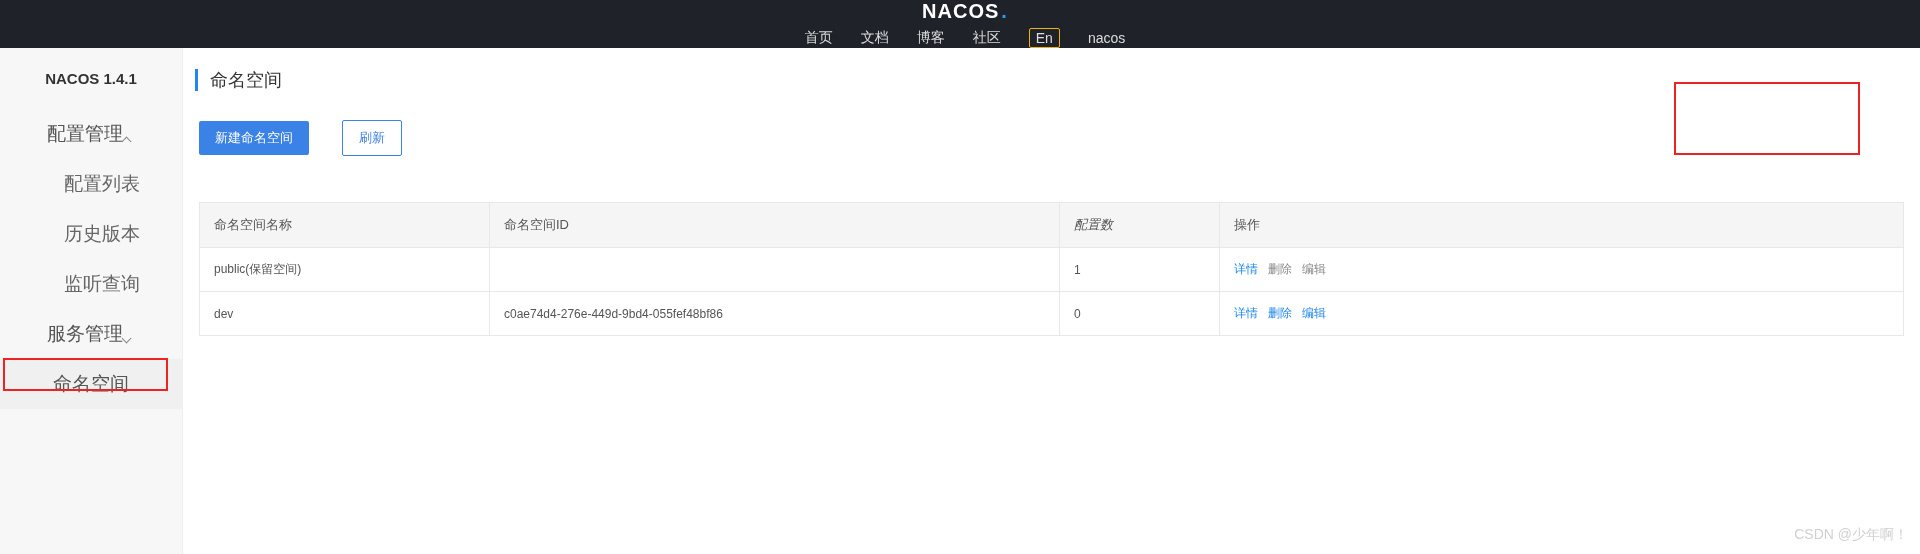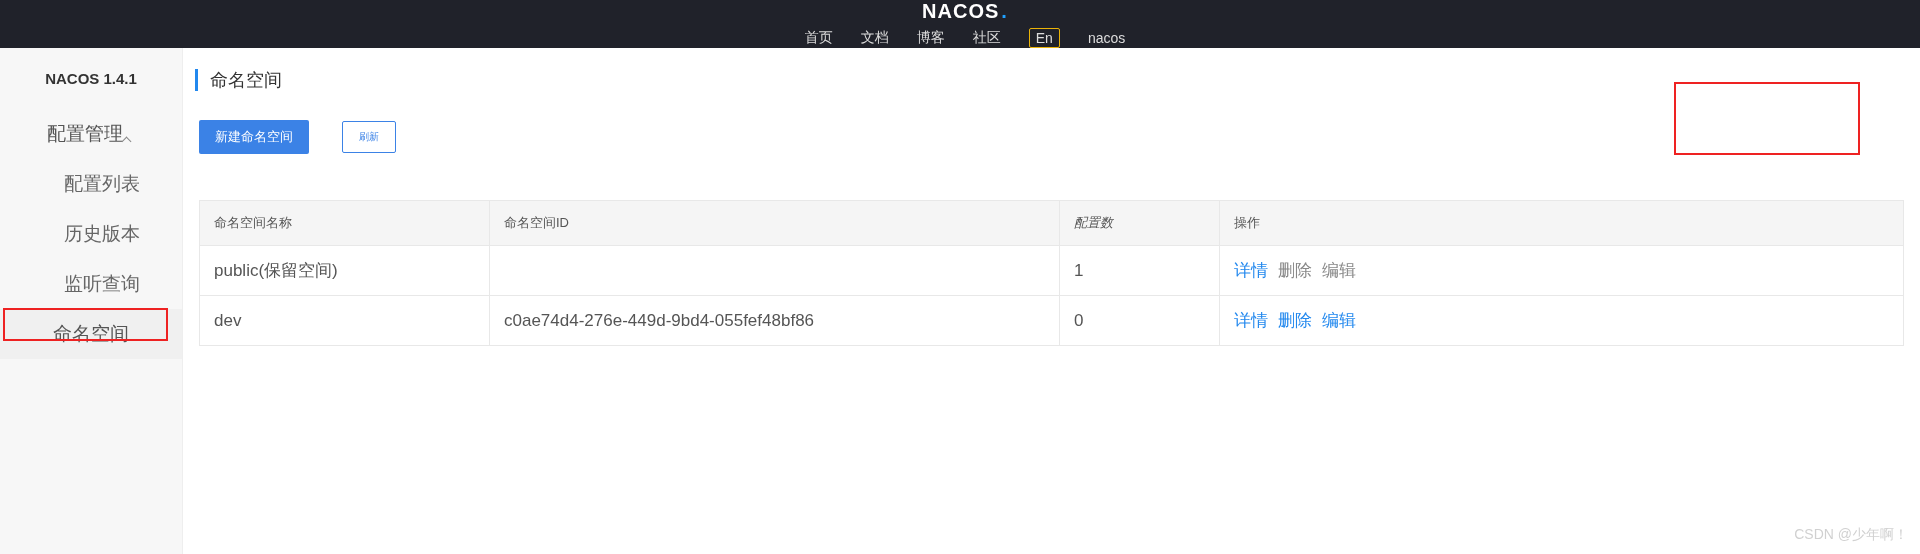--- a/index.html
+++ b/index.html
@@ -22,26 +22,26 @@
     .chev-up::before { content: ""; display: inline-block; width: 6px; height: 6px; border-left: 1.5px solid #888; border-top: 1.5px solid #888; transform: rotate(45deg); margin-top: 3px; }
     .chev-down::before { content: ""; display: inline-block; width: 6px; height: 6px; border-right: 1.5px solid #888; border-bottom: 1.5px solid #888; transform: rotate(45deg); margin-bottom: 3px; }
     
     .main { flex: 1; padding: 0; }
     .page-header { display: flex; align-items: center; padding: 20px 0 20px 12px; }
     .page-header .bar { width: 3px; height: 22px; background: #2288ee; margin-right: 12px; }
     .page-header h1 { font-size: 18px; font-weight: normal; color: #333; }
     
     .toolbar { display: flex; justify-content: flex-start; align-items: center; padding: 8px 16px 18px 16px; gap: 33px; }
     .btn-primary { background: #3b82e6; color: #fff; border: none; padding: 8px 16px; font-size: 13px; border-radius: 2px; cursor: pointer; }
-    .btn-outline { background: #fff; color: #3b82e6; border: 1px solid #3b82e6; padding: 8px 16px; font-size: 10px; border-radius: 2px; cursor: pointer; }
+    .btn-outline { background: #fff; color: #3b82e6; border: 1px solid #3b82e6; padding: 8px 16px; font-size: 13px; border-radius: 2px; cursor: pointer; }
     
     .table-wrap { padding: 0 16px; }
     table { width: 100%; border-collapse: collapse; margin-top: 28px; }
     th { background: #f5f5f5; text-align: left; font-weight: normal; padding: 13px 14px; border: 1px solid #e8e8e8; color: #555; font-size: 13px; }
-    td { padding: 13px 14px; border: 1px solid #e8e8e8; color: #555; font-size: 17px; }
+    td { padding: 13px 14px; border: 1px solid #e8e8e8; color: #555; font-size: 12px; }
     td.ops a { color: #2288ee; text-decoration: none; margin-right: 10px; cursor: pointer; }
     td.ops a.disabled { color: #888; cursor: default; }
     
     .highlight-red-1 { position: absolute; border: 2px solid #ee2222; pointer-events: none; }
     .rel { position: relative; }
     
     .watermark { position: fixed; right: 12px; bottom: 10px; color: rgba(120,120,120,0.35); font-size: 14px; pointer-events: none; }
   </style>
 </head>
 <body>
@@ -72,20 +72,24 @@
     <div class="menu-item sub">
         <span>配置列表</span>
       </div>
     <div class="menu-item sub">
         <span>历史版本</span>
       </div>
     <div class="menu-item sub">
         <span>监听查询</span>
       </div>
 
+    <div class="menu-item">
+      <span>服务管理</span>
+      <span class="chevron chev-down"></span>
+    </div>
     <div class="rel">
       <div class="menu-item active">
         <span>命名空间</span>
       </div>
       <div class="highlight-red-1" style="top:-1px;left:3px;width:165px;height:33px;"></div>
     </div>
   </div>
 
   <div class="main">
     <div class="page-header">

